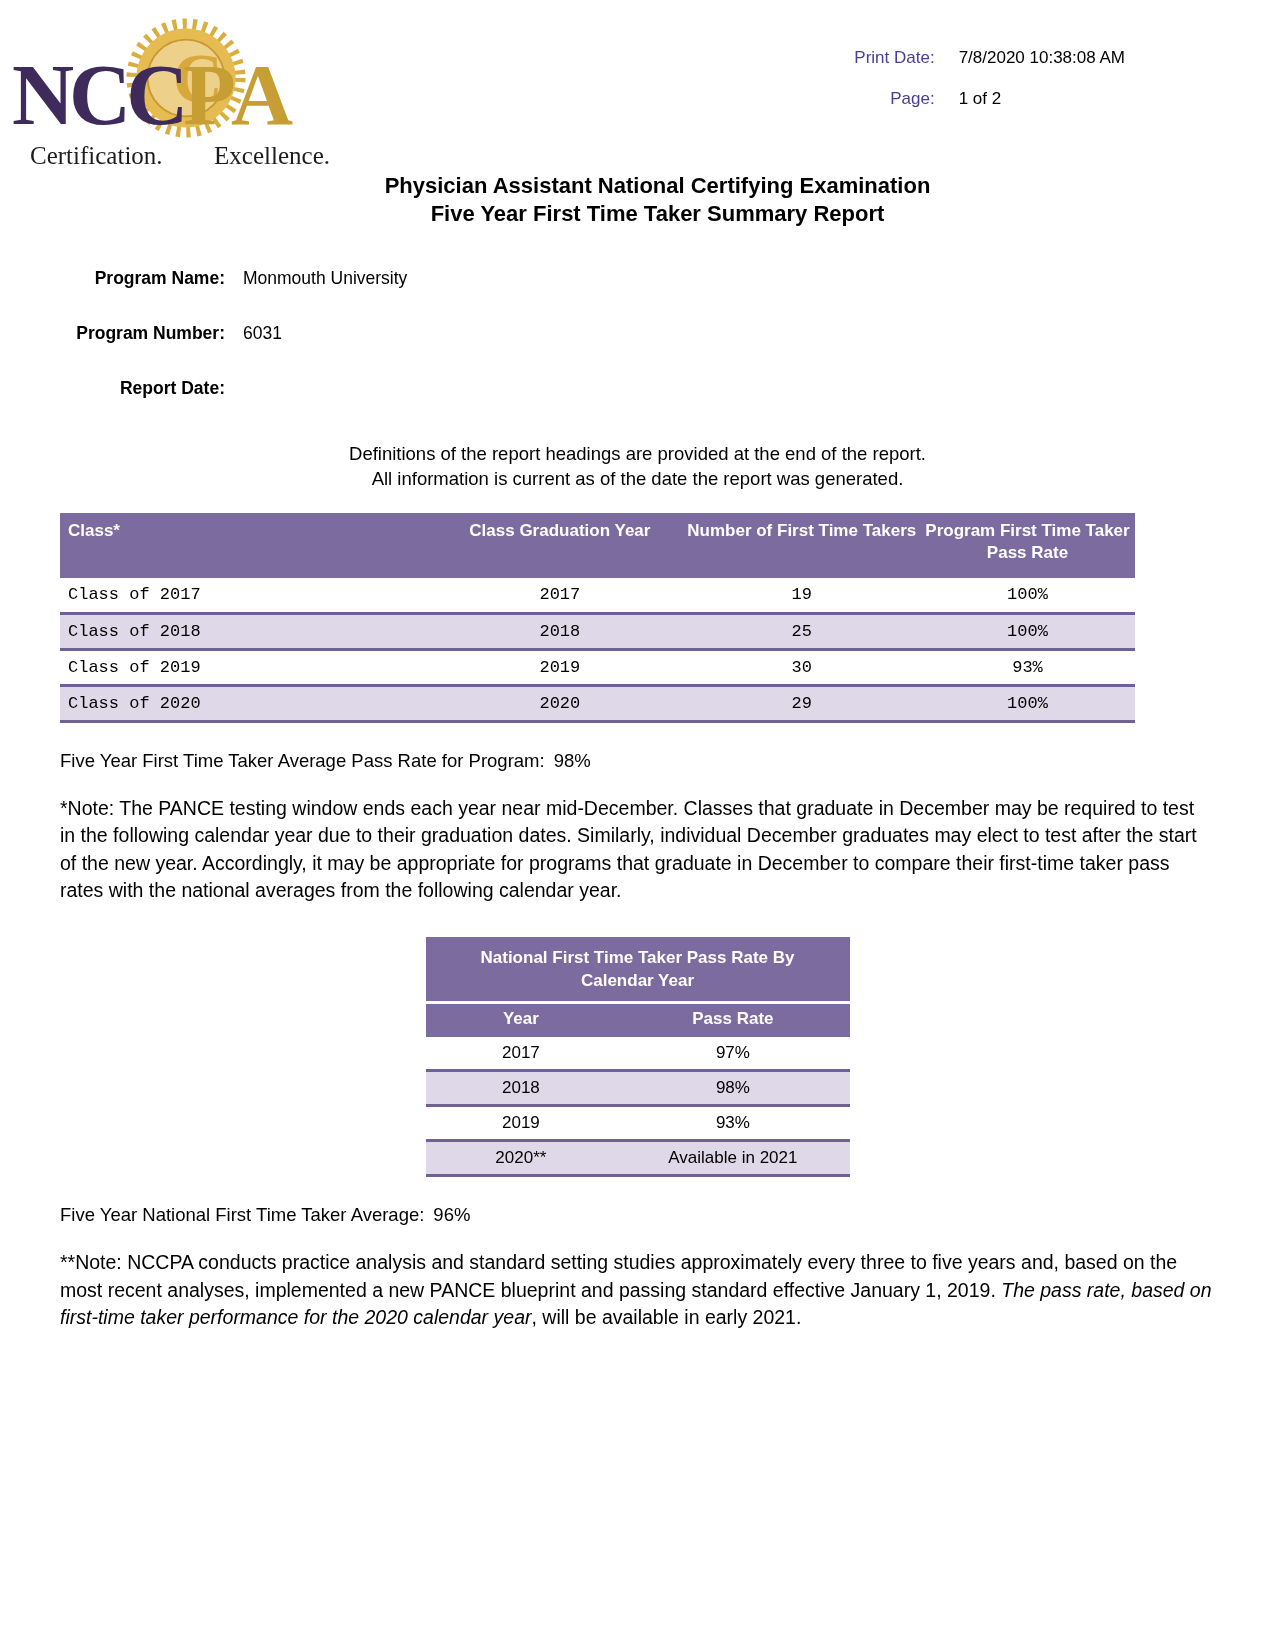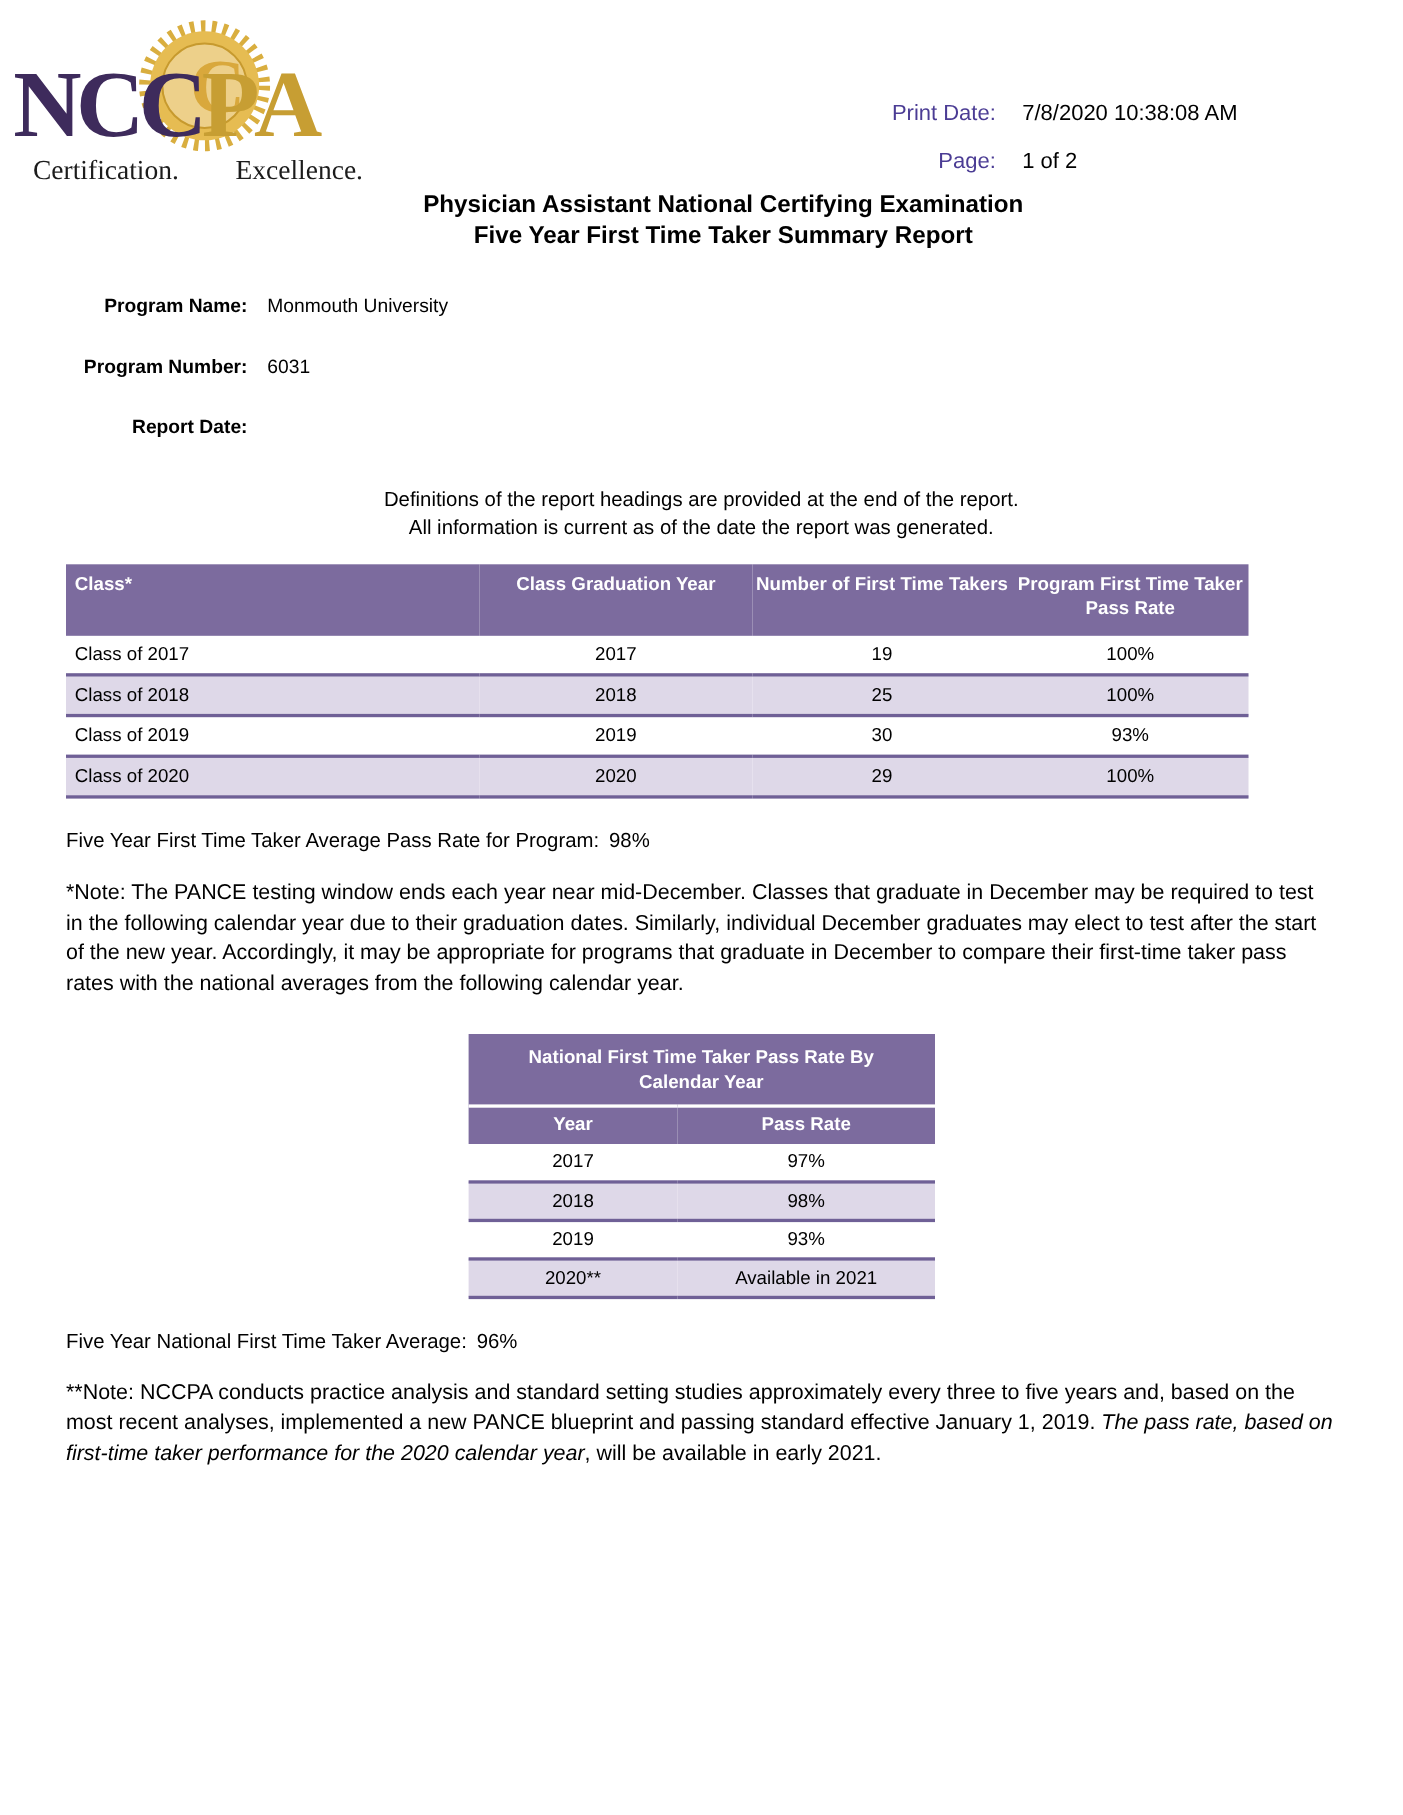--- a/index.html
+++ b/index.html
@@ -36,22 +36,21 @@
     width:300px; margin:4px 0 0 18px;
     font-family:"Liberation Serif","DejaVu Serif",serif;
     font-size:25px; color:#1c1c1c;
   }
 
   
   .meta {
     position:absolute; top:48px; right:150px;
     display:grid; grid-template-columns:auto auto;
     column-gap:24px; row-gap:21px;
-    font-size:20px;
-    margin-top:44px;
+    font-size:17px;
   }
   .meta-label { color:var(--label-purple,#4B3C94); text-align:right; }
   .meta-value { color:#000; }
 
   
   .title-block { padding-top:172px; text-align:center;padding-left:40px; }
   .title-line { font-size:22px; font-weight:bold; line-height:28px; }
 
   
   .program-info { margin-top:40px; display:grid; row-gap:34px; font-size:17.5px; }
@@ -70,21 +69,21 @@
     text-align:center; vertical-align:top;
     padding:7px 2px 14px;
     line-height:22px;
   }
   .program-table th:first-child { text-align:left; padding-left:8px; }
   .program-table col.c1 { width:35%; }
   .program-table col.c2 { width:23%; }
   .program-table col.c3 { width:22%; }
   .program-table col.c4 { width:20%; }
   .program-table td {
-    font-size:17px; text-align:center; padding:7px 4px; height:35px;
+    font-size:17px; text-align:center; padding:7px 4px; height:35px;font-family:Liberation Mono, monospace;
   }
   .program-table td:first-child { text-align:left; padding-left:8px; }
   tr.alt td {
     background:var(--row-light,#DED8E8);
     border-top:3px solid var(--row-border,#6F6096);
     border-bottom:3px solid var(--row-border,#6F6096);
   }
 
   .avg-line { margin:27px 0 0 60px; font-size:18.5px; }
   .avg-line .avg-val { margin-left:9px; }

